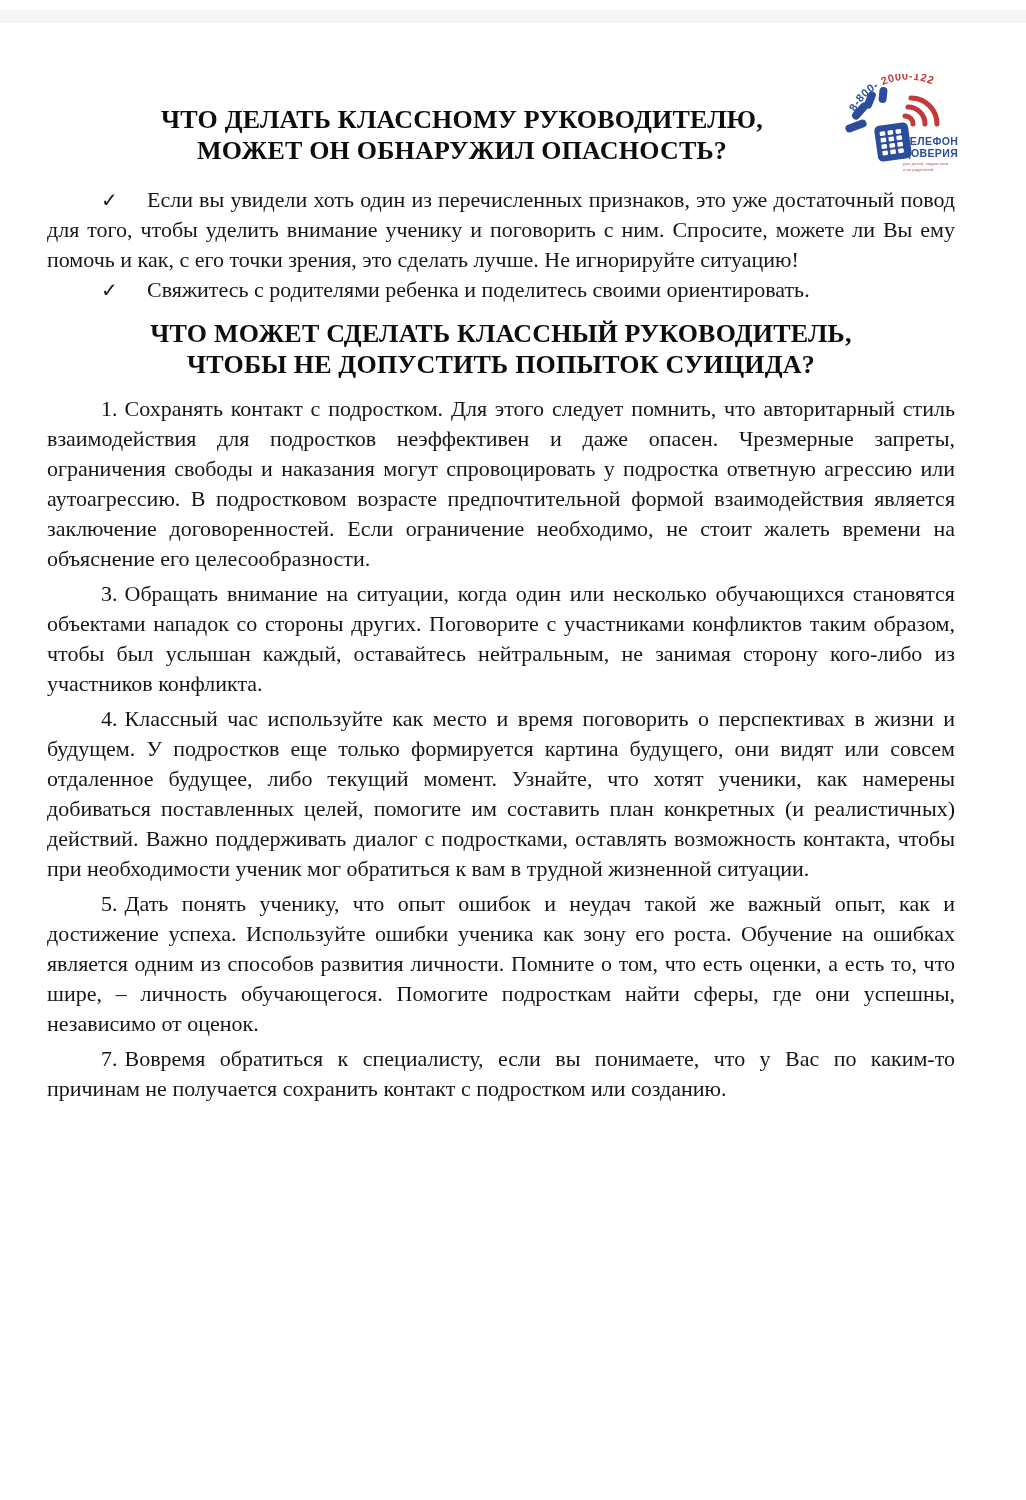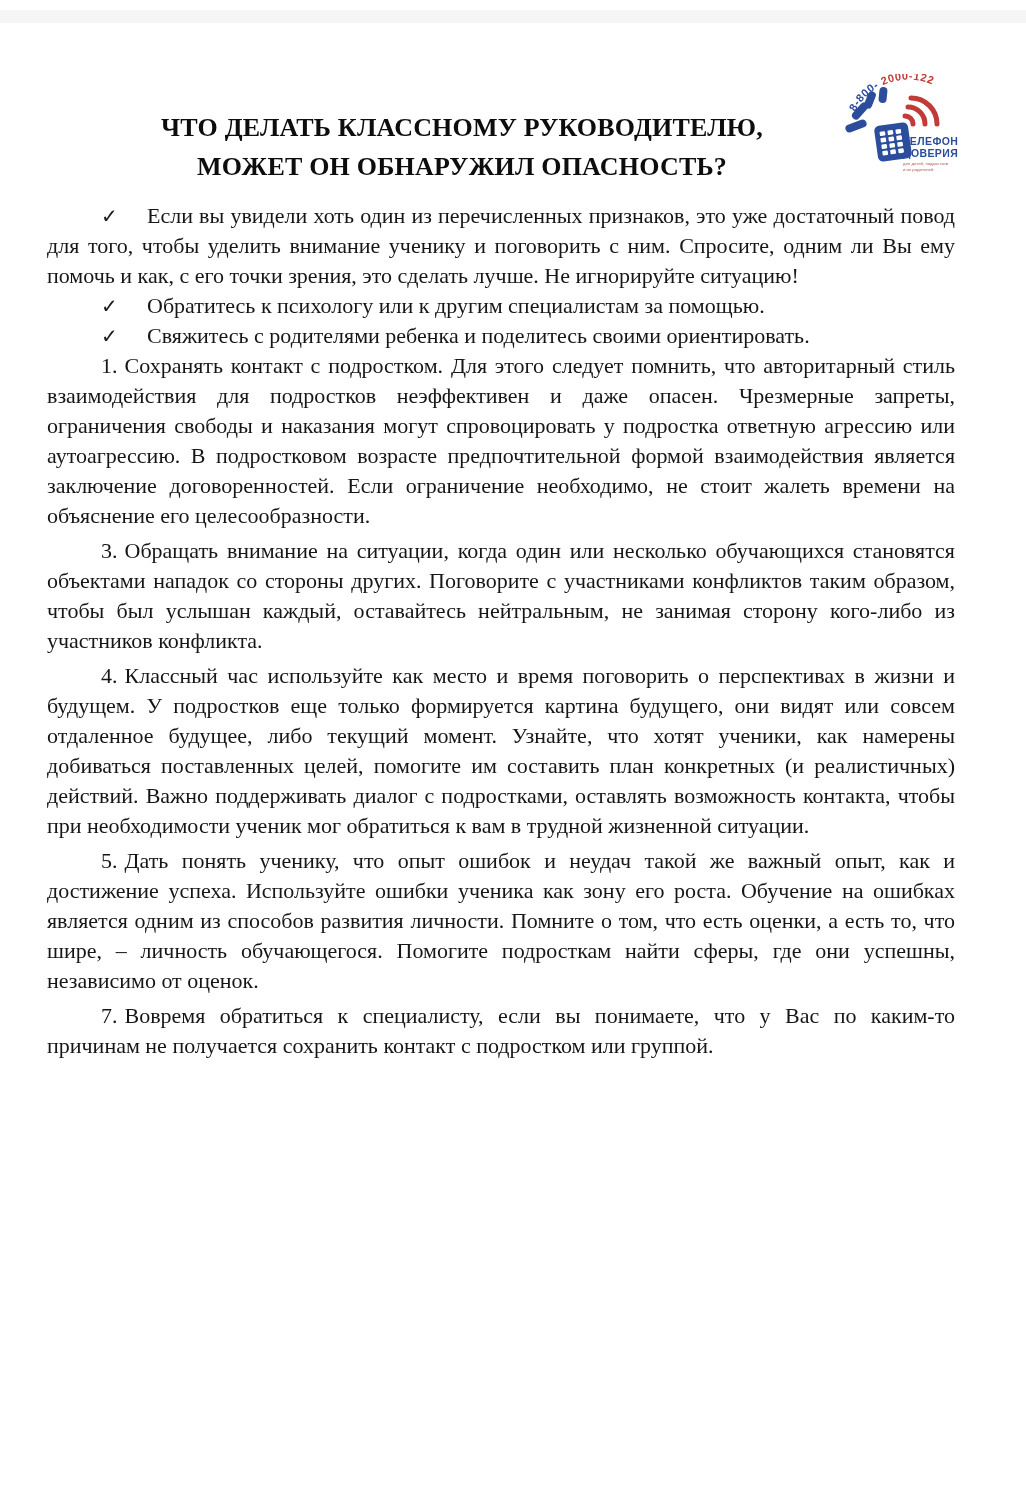--- a/index.html
+++ b/index.html
@@ -25,21 +25,21 @@
   }
   .logo{
     position:absolute;left:843px;top:74px;
     width:132px;height:108px;
   }
   h1.doc-title{
     font-size:26px;line-height:31px;font-weight:bold;
     text-align:center;color:#0d0d0d;
     margin:0 78px 0 0;letter-spacing:0.2px;
   }
-  h1.doc-title .line,h2.doc-subtitle .line{display:block;margin-top:8px;}
+  h1.doc-title .line,h2.doc-subtitle .line{display:block;}
   h2.doc-subtitle{
     font-size:26px;line-height:31px;font-weight:bold;
     text-align:center;color:#0d0d0d;
     margin:13px 0 14px;letter-spacing:0.2px;
   }
   .bullets{margin-top:19px;}
   p.check-para{
     margin:0;text-align:justify;text-indent:54px;
   }
   .check{
@@ -106,24 +106,27 @@
       <text x="60" y="96.5" font-family="Liberation Sans, DejaVu Sans, sans-serif" font-size="4.3" fill="var(--logo-tagline)">и их родителей</text>
     </svg>
   </div>
 
   <h1 class="doc-title">
     <span class="line">ЧТО ДЕЛАТЬ КЛАССНОМУ РУКОВОДИТЕЛЮ,</span>
     <span class="line">МОЖЕТ ОН ОБНАРУЖИЛ ОПАСНОСТЬ?</span>
   </h1>
 
   <div class="bullets">
-    <p class="check-para"><span class="check">✓</span><span>Если вы увидели хоть один из перечисленных признаков, это уже достаточный повод для того, чтобы уделить внимание ученику и поговорить с ним. Спросите, одним ли Вы ему помочь и как, с его точки зрения, это сделать лучше. Не игнорируйте ситуацию!</span></p>
-    <p class="check-para"><span class="check">✓</span><span>Обратитесь к психологу или к другим специалистам за помощью.</span></p>
+    <p class="check-para"><span class="check">✓</span><span>Если вы увидели хоть один из перечисленных признаков, это уже достаточный повод для того, чтобы уделить внимание ученику и поговорить с ним. Спросите, можете ли Вы ему помочь и как, с его точки зрения, это сделать лучше. Не игнорируйте ситуацию!</span></p>
     <p class="check-para"><span class="check">✓</span><span>Свяжитесь с родителями ребенка и поделитесь своими ориентировать.</span></p>
   </div>
 
+  <h2 class="doc-subtitle">
+    <span class="line">ЧТО МОЖЕТ СДЕЛАТЬ КЛАССНЫЙ РУКОВОДИТЕЛЬ,</span>
+    <span class="line">ЧТОБЫ НЕ ДОПУСТИТЬ ПОПЫТОК СУИЦИДА?</span>
+  </h2>
 
   <p class="num-para"><span class="num">1.</span><span>Сохранять контакт с подростком. Для этого следует помнить, что авторитарный стиль взаимодействия для подростков неэффективен и даже опасен. Чрезмерные запреты, ограничения свободы и наказания могут спровоцировать у подростка ответную агрессию или аутоагрессию. В подростковом возрасте предпочтительной формой взаимодействия является заключение договоренностей. Если ограничение необходимо, не стоит жалеть времени на объяснение его целесообразности.</span></p>
   <p class="num-para"><span class="num">3.</span><span>Обращать внимание на ситуации, когда один или несколько обучающихся становятся объектами нападок со стороны других. Поговорите с участниками конфликтов таким образом, чтобы был услышан каждый, оставайтесь нейтральным, не занимая сторону кого-либо из участников конфликта.</span></p>
   <p class="num-para"><span class="num">4.</span><span>Классный час используйте как место и время поговорить о перспективах в жизни и будущем. У подростков еще только формируется картина будущего, они видят или совсем отдаленное будущее, либо текущий момент. Узнайте, что хотят ученики, как намерены добиваться поставленных целей, помогите им составить план конкретных (и реалистичных) действий. Важно поддерживать диалог с подростками, оставлять возможность контакта, чтобы при необходимости ученик мог обратиться к вам в трудной жизненной ситуации.</span></p>
   <p class="num-para"><span class="num">5.</span><span>Дать понять ученику, что опыт ошибок и неудач такой же важный опыт, как и достижение успеха. Используйте ошибки ученика как зону его роста. Обучение на ошибках является одним из способов развития личности. Помните о том, что есть оценки, а есть то, что шире, – личность обучающегося. Помогите подросткам найти сферы, где они успешны, независимо от оценок.</span></p>
-  <p class="num-para"><span class="num">7.</span><span>Вовремя обратиться к специалисту, если вы понимаете, что у Вас по каким-то причинам не получается сохранить контакт с подростком или группой.</span></p>
+  <p class="num-para"><span class="num">7.</span><span>Вовремя обратиться к специалисту, если вы понимаете, что у Вас по каким-то причинам не получается сохранить контакт с подростком или созданию.</span></p>
 </div>
 
 </body></html>

